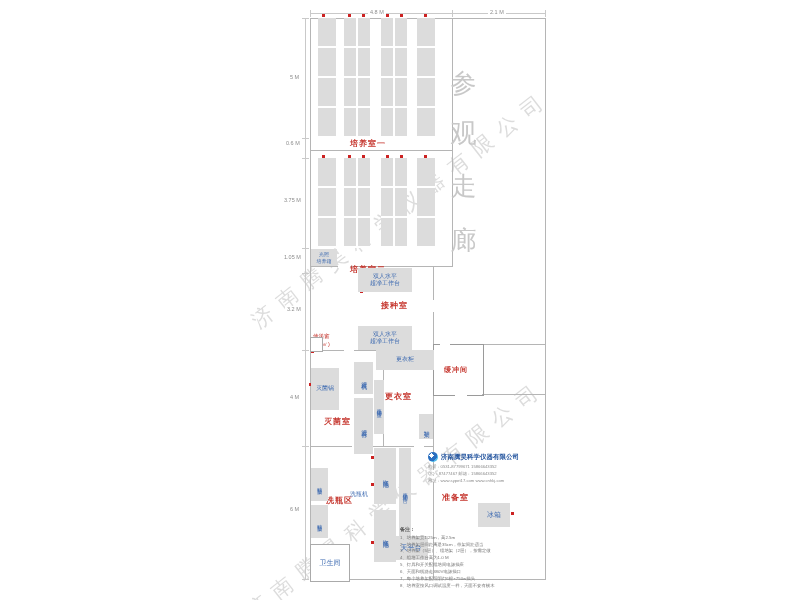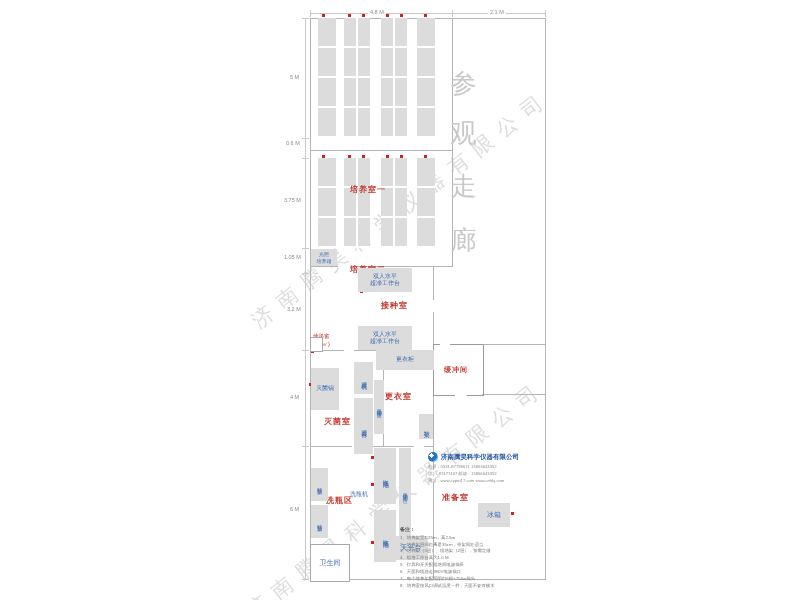--- a/index.html
+++ b/index.html
@@ -103,21 +103,21 @@
   <div class="dot" style="left:360px;top:290px;"></div>
   <div class="dot" style="left:388px;top:350px;"></div>
   <div class="dot" style="left:309px;top:383px;"></div>
   <div class="dot" style="left:311px;top:350px;"></div>
   <div class="dot" style="left:371px;top:456px;"></div>
   <div class="dot" style="left:371px;top:483px;"></div>
   <div class="dot" style="left:371px;top:541px;"></div>
   <div class="dot" style="left:391px;top:545px;"></div>
   <div class="dot" style="left:511px;top:512px;"></div>
 
-  <div class="rlabel" style="left:350px;top:138px;margin-top:46px;">培养室一</div>
+  <div class="rlabel" style="left:350px;top:138px;">培养室一</div>
   <div class="rlabel" style="left:350px;top:264px;">培养室二</div>
   <div class="rlabel" style="left:381px;top:300px;font-family:Liberation Serif, serif;">接种室</div>
   <div class="rlabel" style="left:324px;top:416px;">灭菌室</div>
   <div class="rlabel" style="left:385px;top:391px;">更衣室</div>
   <div class="rlabel" style="left:444px;top:365px;font-size:7px;">缓冲间</div>
   <div class="rlabel" style="left:326px;top:495px;">洗瓶区</div>
   <div class="rlabel" style="left:442px;top:492px;text-align:center;">准备室</div>
   <div class="slabel" style="left:313px;top:333px;">传递窗</div>
   <div class="slabel" style="left:313px;top:341px;">(0.6㎡)</div>
   <div class="outline-box" style="left:310px;top:337px;width:11px;height:13px;"></div>

